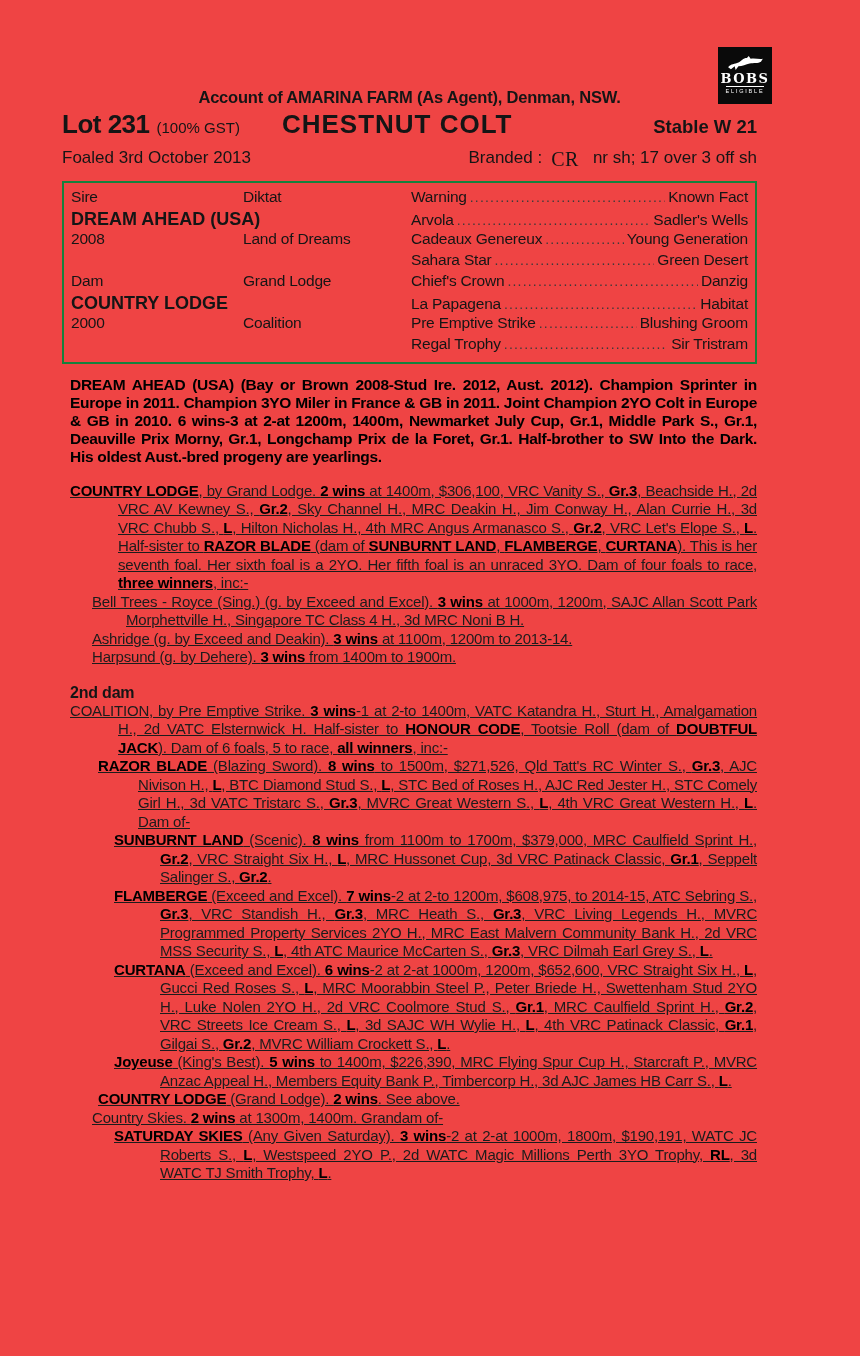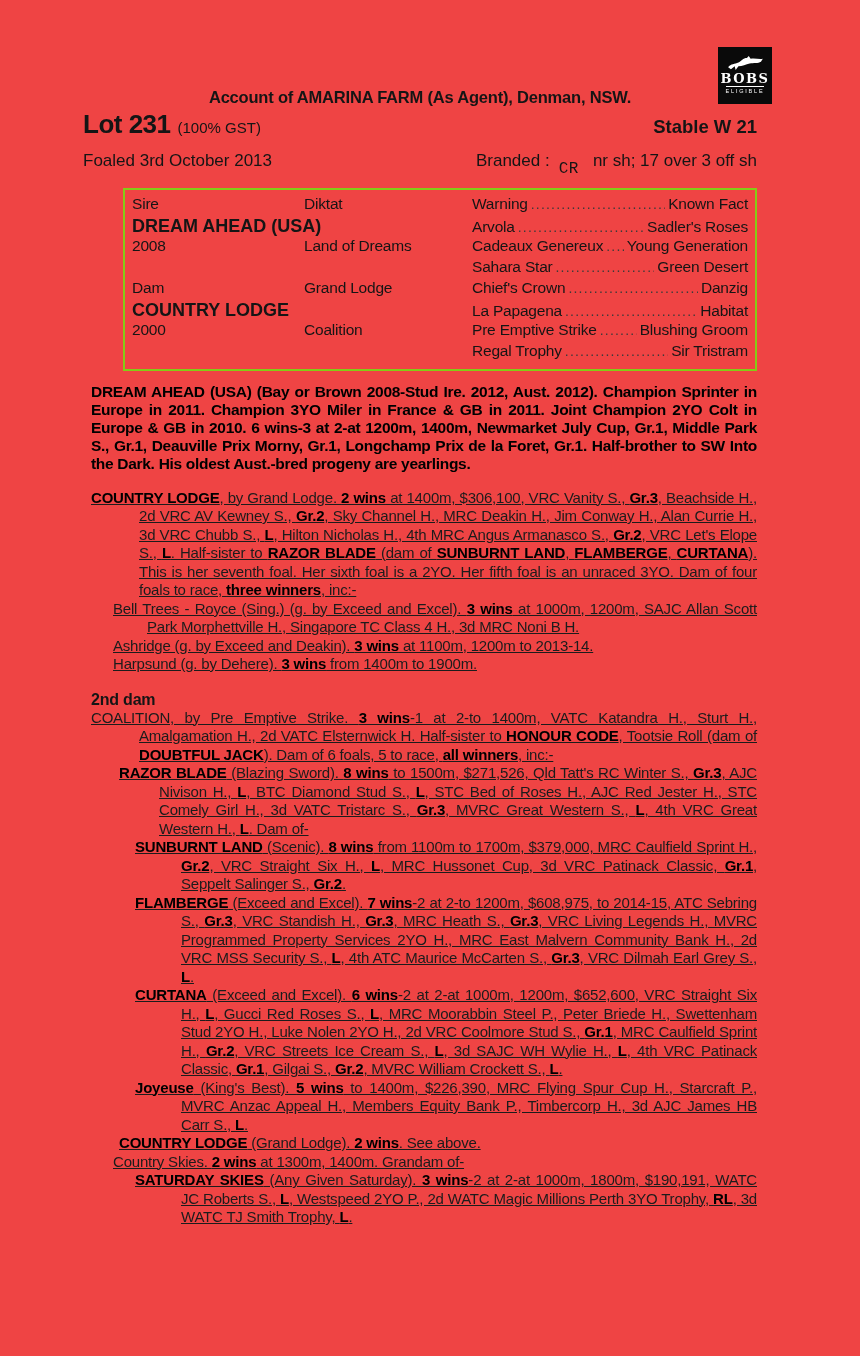--- a/index.html
+++ b/index.html
@@ -6,21 +6,21 @@
   .page {
     position:relative;
     width:860px; height:1356px;
     background:#ef4444;
     overflow:hidden;
     color:#151515;
     font-family:"Liberation Sans", sans-serif;
   }
   .content {
     position:relative;
-    padding:0 103px 0 83px;
+    padding:0 103px 0 62px;
   }
 
   
   .bobs-logo {
     position:absolute; top:47px; right:88px;
     width:54px; height:57px;
     background:#0a0a0a;
     display:flex; flex-direction:column; align-items:center; justify-content:center;
     color:#ffffff;
   }
@@ -43,30 +43,29 @@
     letter-spacing:-0.2px;
   }
   .lot-line { display:flex; align-items:baseline; margin-top:2px; }
   .lot-number { font-size:26px; font-weight:bold; letter-spacing:-0.5px; }
   .gst-note { font-size:15px; margin-left:7px; }
   .horse-title { font-size:26px; font-weight:bold; letter-spacing:1px; margin-left:42px; }
   .stable-number { margin-left:auto; font-size:18.5px; font-weight:bold; }
   .foaled-line { display:flex; align-items:baseline; margin-top:4px; font-size:17px; }
   .branded-group { margin-left:auto; display:flex; align-items:center; }
   .brand-mark {
-    font-family:Liberation Mono, monospace;
-    font-size:16px; letter-spacing:0.5px; margin:16px 14px 0 9px;
+    font-family:Liberation Serif, serif;
+    font-size:20px; letter-spacing:0.5px; margin:4px 14px 0 9px;
   }
 
   
   .ped-table {
     margin-top:10px;
-    border:2px solid #84cc16;
+    border:2px solid #15803d;
     padding:5px 7px 6px 7px;
-    margin-left:40px;
   }
   .ped-row { display:flex; align-items:baseline; height:21px; font-size:15.5px; letter-spacing:-0.2px; }
   .ped-c1 { width:172px; white-space:nowrap; overflow:visible; }
   .ped-c1.bname { font-weight:bold; font-size:18px; letter-spacing:0; }
   .ped-c2 { width:168px; white-space:nowrap; }
   .ped-c3 { flex:1; display:flex; align-items:baseline; min-width:0; }
   .ped-c3 .g3-left { white-space:nowrap; }
   .ped-c3 .dots {
     flex:1; min-width:8px; overflow:hidden; white-space:nowrap;
     color:#3a3a3a; letter-spacing:1.2px; font-size:14px; margin:0 3px;
@@ -118,20 +117,21 @@
     <div class="bobs-subtitle">ELIGIBLE</div>
   </div>
 
   <div class="content">
 
     <div class="account">Account of AMARINA FARM (As Agent), Denman, NSW.</div>
 
     <div class="lot-line">
       <span class="lot-number">Lot 231</span>
       <span class="gst-note">(100% GST)</span>
+      <span class="horse-title">CHESTNUT COLT</span>
       <span class="stable-number">Stable W 21</span>
     </div>
 
     <div class="foaled-line">
       <span>Foaled 3rd October 2013</span>
       <span class="branded-group">
         <span>Branded :</span>
         <span class="brand-mark">CR</span>
         <span>nr sh; 17 over 3 off sh</span>
       </span>
@@ -146,21 +146,21 @@
             <span class="dots">........................................................................................................................</span>
             <span class="g3-right">Known Fact</span>
           </div>
         </div>
         <div class="ped-row">
           <div class="ped-c1 bname">DREAM AHEAD (USA)</div>
           <div class="ped-c2"></div>
           <div class="ped-c3">
             <span class="g3-left">Arvola</span>
             <span class="dots">........................................................................................................................</span>
-            <span class="g3-right">Sadler's Roses</span>
+            <span class="g3-right">Sadler's Wells</span>
           </div>
         </div>
         <div class="ped-row">
           <div class="ped-c1">2008</div>
           <div class="ped-c2">Land of Dreams</div>
           <div class="ped-c3">
             <span class="g3-left">Cadeaux Genereux</span>
             <span class="dots">........................................................................................................................</span>
             <span class="g3-right">Young Generation</span>
           </div>

